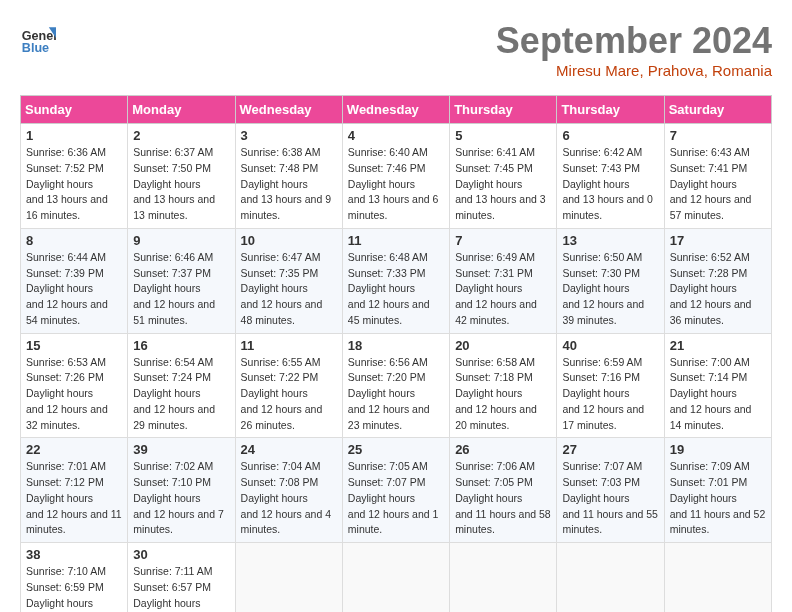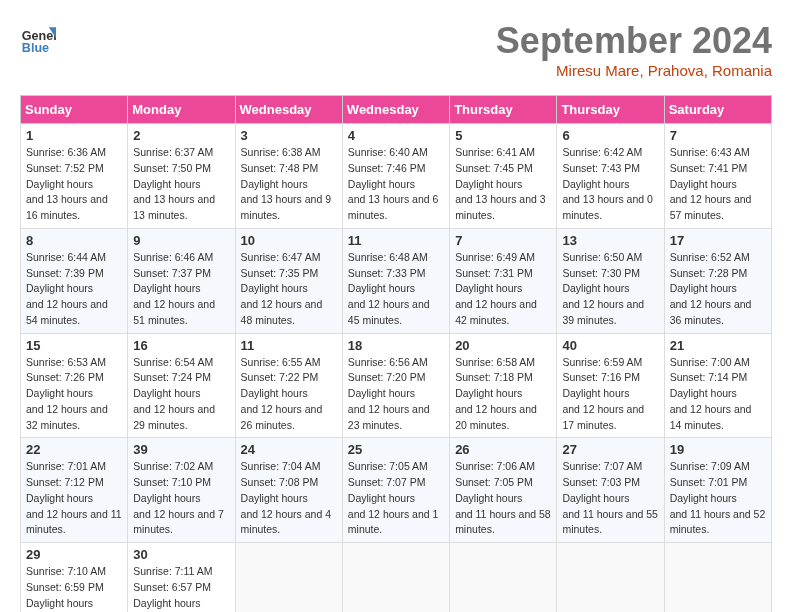--- a/index.html
+++ b/index.html
@@ -360,21 +360,21 @@
         <div class="day-info">
           Sunrise: 7:09 AM<br>
           Sunset: 7:01 PM<br>
           Daylight hours<br>
           and 11 hours and 52 minutes.
         </div>
         </td>
       </tr>
       <tr>
         <td>
-          <div class="day-num">29</div>
+          <div class="day-num">38</div>
         <div class="day-info">
           Sunrise: 7:10 AM<br>
           Sunset: 6:59 PM<br>
           Daylight hours<br>
           and 11 hours and 49 minutes.
         </div>
         </td>
         <td>
           <div class="day-num">30</div>
         <div class="day-info">

